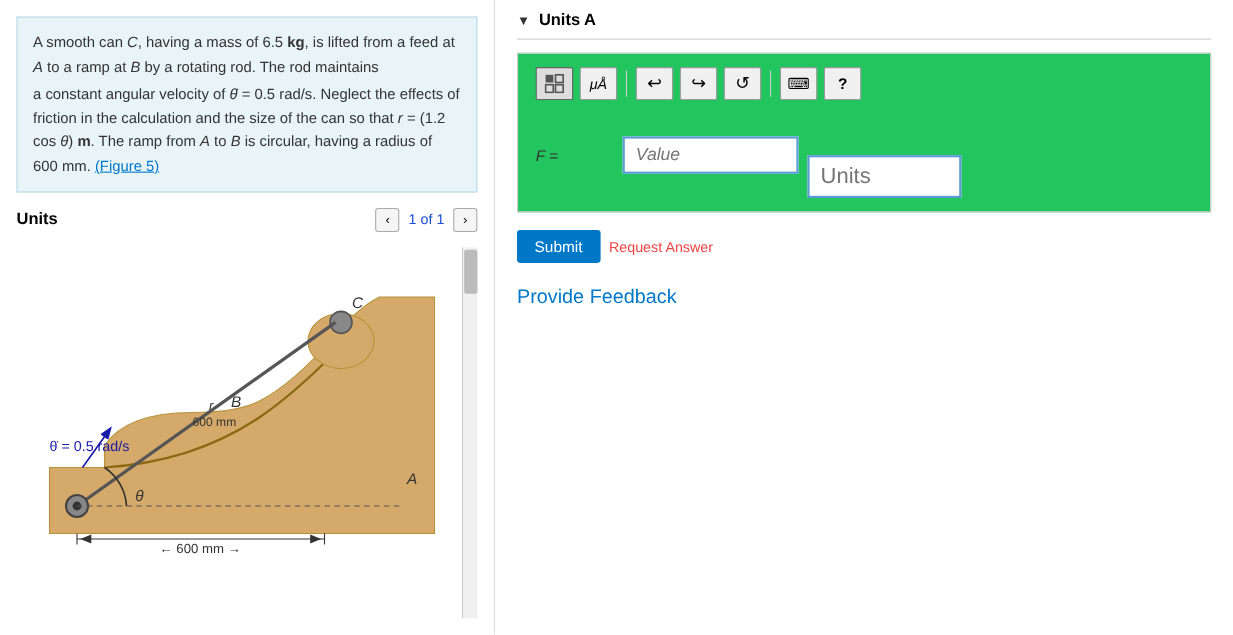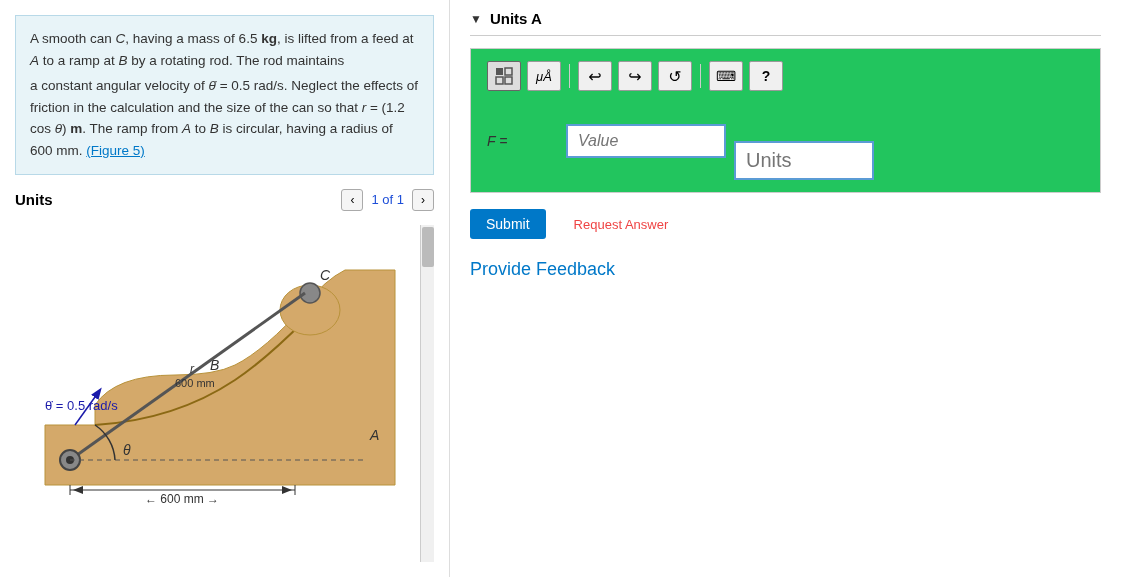--- a/index.html
+++ b/index.html
@@ -171,21 +171,21 @@
       font-size: 20px;
       color: #333;
       width: 140px;
       outline: none;
       margin-top: 40px;
     }
 
     .action-row {
       display: flex;
       align-items: center;
-      gap: 28px;
+      gap: 8px;
       margin-top: 4px;
     }
 
     .submit-btn {
       background: #0078c8;
       color: white;
       border: none;
       padding: 7px 16px;
       font-size: 14px;
       cursor: pointer;

